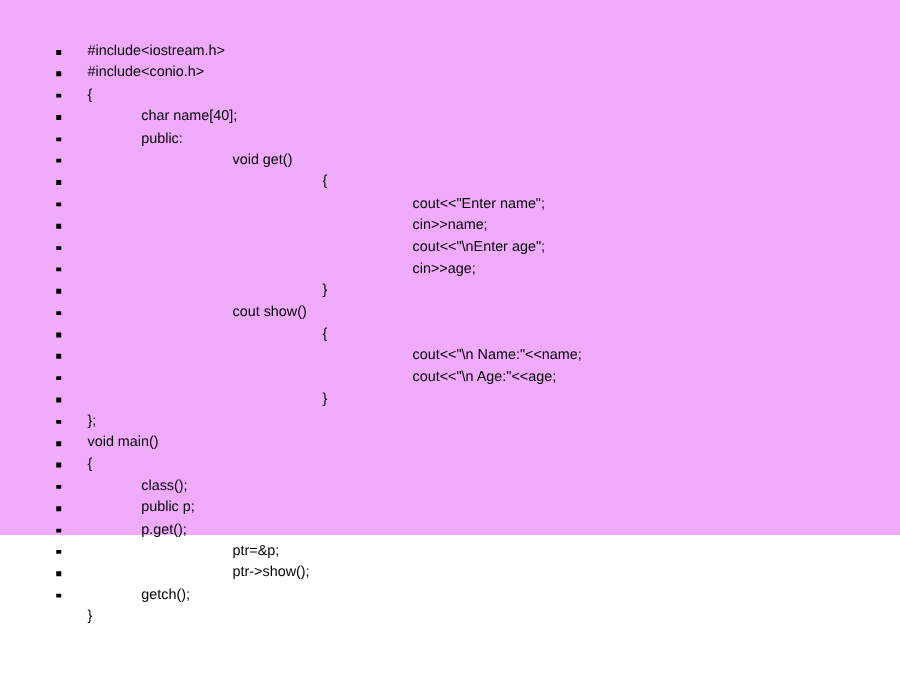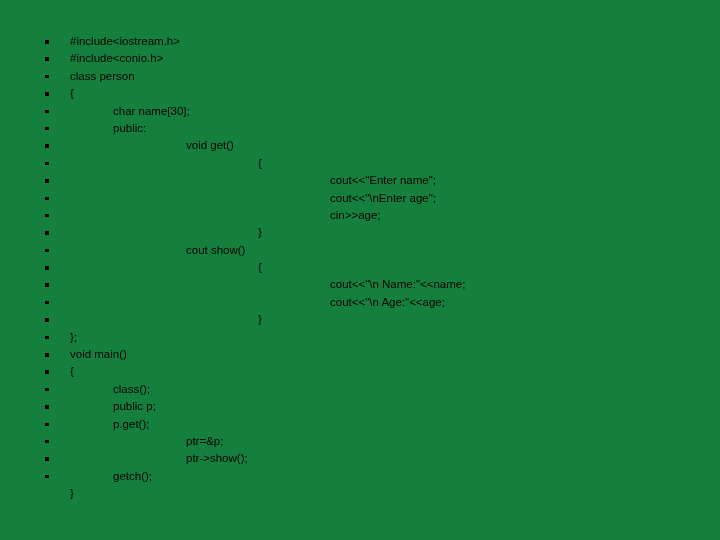--- a/index.html
+++ b/index.html
@@ -12,22 +12,22 @@
     width: 720px;
     height: 540px;
     overflow: hidden;
     font-family: "Liberation Sans", "DejaVu Sans", sans-serif;
     color: #000000;
   }
 
   #slide {
     position: relative;
     width: 720px;
-    height: 540px;
-    background: #15803d;
+    height: 428px;
+    background: #f0abfc;
     text-align: right;
   }
 
   #code-list {
     position: absolute;
     left: 0;
     top: 33px;
     width: 720px;
     margin: 0;
     padding: 0;
@@ -68,27 +68,27 @@
   .ind-4 .code-text { left: 258px; }
   .ind-5 .code-text { left: 330px; }
 </style>
 </head>
 <body>
 
 <div id="slide">
   <ul id="code-list">
       <li class="code-line ind-1"><span class="bullet"></span><span class="code-text">#include&lt;iostream.h&gt;</span></li>
       <li class="code-line ind-1"><span class="bullet"></span><span class="code-text">#include&lt;conio.h&gt;</span></li>
-      <li class="code-line ind-1"><span class="bullet"></span><span class="code-text">class person</span></li>
       <li class="code-line ind-1"><span class="bullet"></span><span class="code-text">{</span></li>
-      <li class="code-line ind-2"><span class="bullet"></span><span class="code-text">char name[30];</span></li>
+      <li class="code-line ind-2"><span class="bullet"></span><span class="code-text">char name[40];</span></li>
       <li class="code-line ind-2"><span class="bullet"></span><span class="code-text">public:</span></li>
       <li class="code-line ind-3"><span class="bullet"></span><span class="code-text">void get()</span></li>
       <li class="code-line ind-4"><span class="bullet"></span><span class="code-text">{</span></li>
       <li class="code-line ind-5"><span class="bullet"></span><span class="code-text">cout&lt;&lt;"Enter name";</span></li>
+      <li class="code-line ind-5"><span class="bullet"></span><span class="code-text">cin&gt;&gt;name;</span></li>
       <li class="code-line ind-5"><span class="bullet"></span><span class="code-text">cout&lt;&lt;"\nEnter age";</span></li>
       <li class="code-line ind-5"><span class="bullet"></span><span class="code-text">cin&gt;&gt;age;</span></li>
       <li class="code-line ind-4"><span class="bullet"></span><span class="code-text">}</span></li>
       <li class="code-line ind-3"><span class="bullet"></span><span class="code-text">cout show()</span></li>
       <li class="code-line ind-4"><span class="bullet"></span><span class="code-text">{</span></li>
       <li class="code-line ind-5"><span class="bullet"></span><span class="code-text">cout&lt;&lt;"\n Name:"&lt;&lt;name;</span></li>
       <li class="code-line ind-5"><span class="bullet"></span><span class="code-text">cout&lt;&lt;"\n Age:"&lt;&lt;age;</span></li>
       <li class="code-line ind-4"><span class="bullet"></span><span class="code-text">}</span></li>
       <li class="code-line ind-1"><span class="bullet"></span><span class="code-text">};</span></li>
       <li class="code-line ind-1"><span class="bullet"></span><span class="code-text">void main()</span></li>

